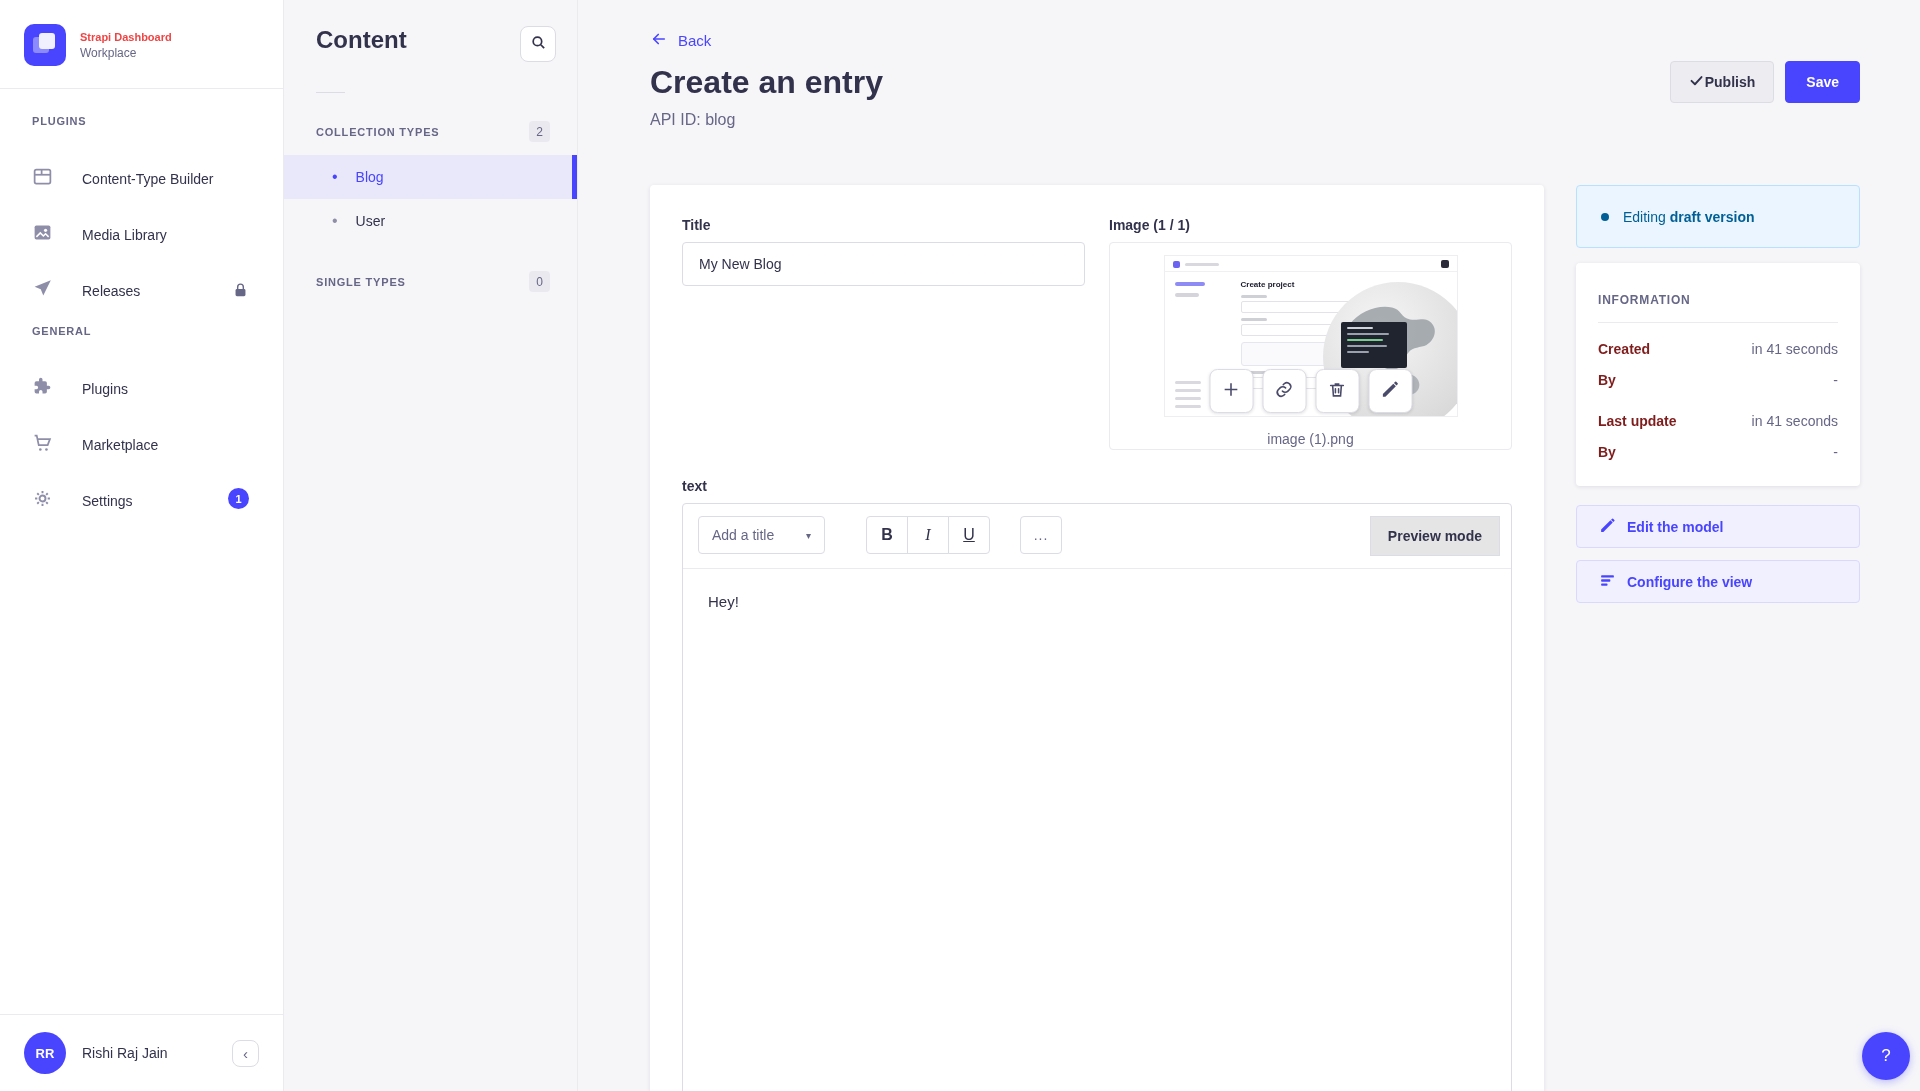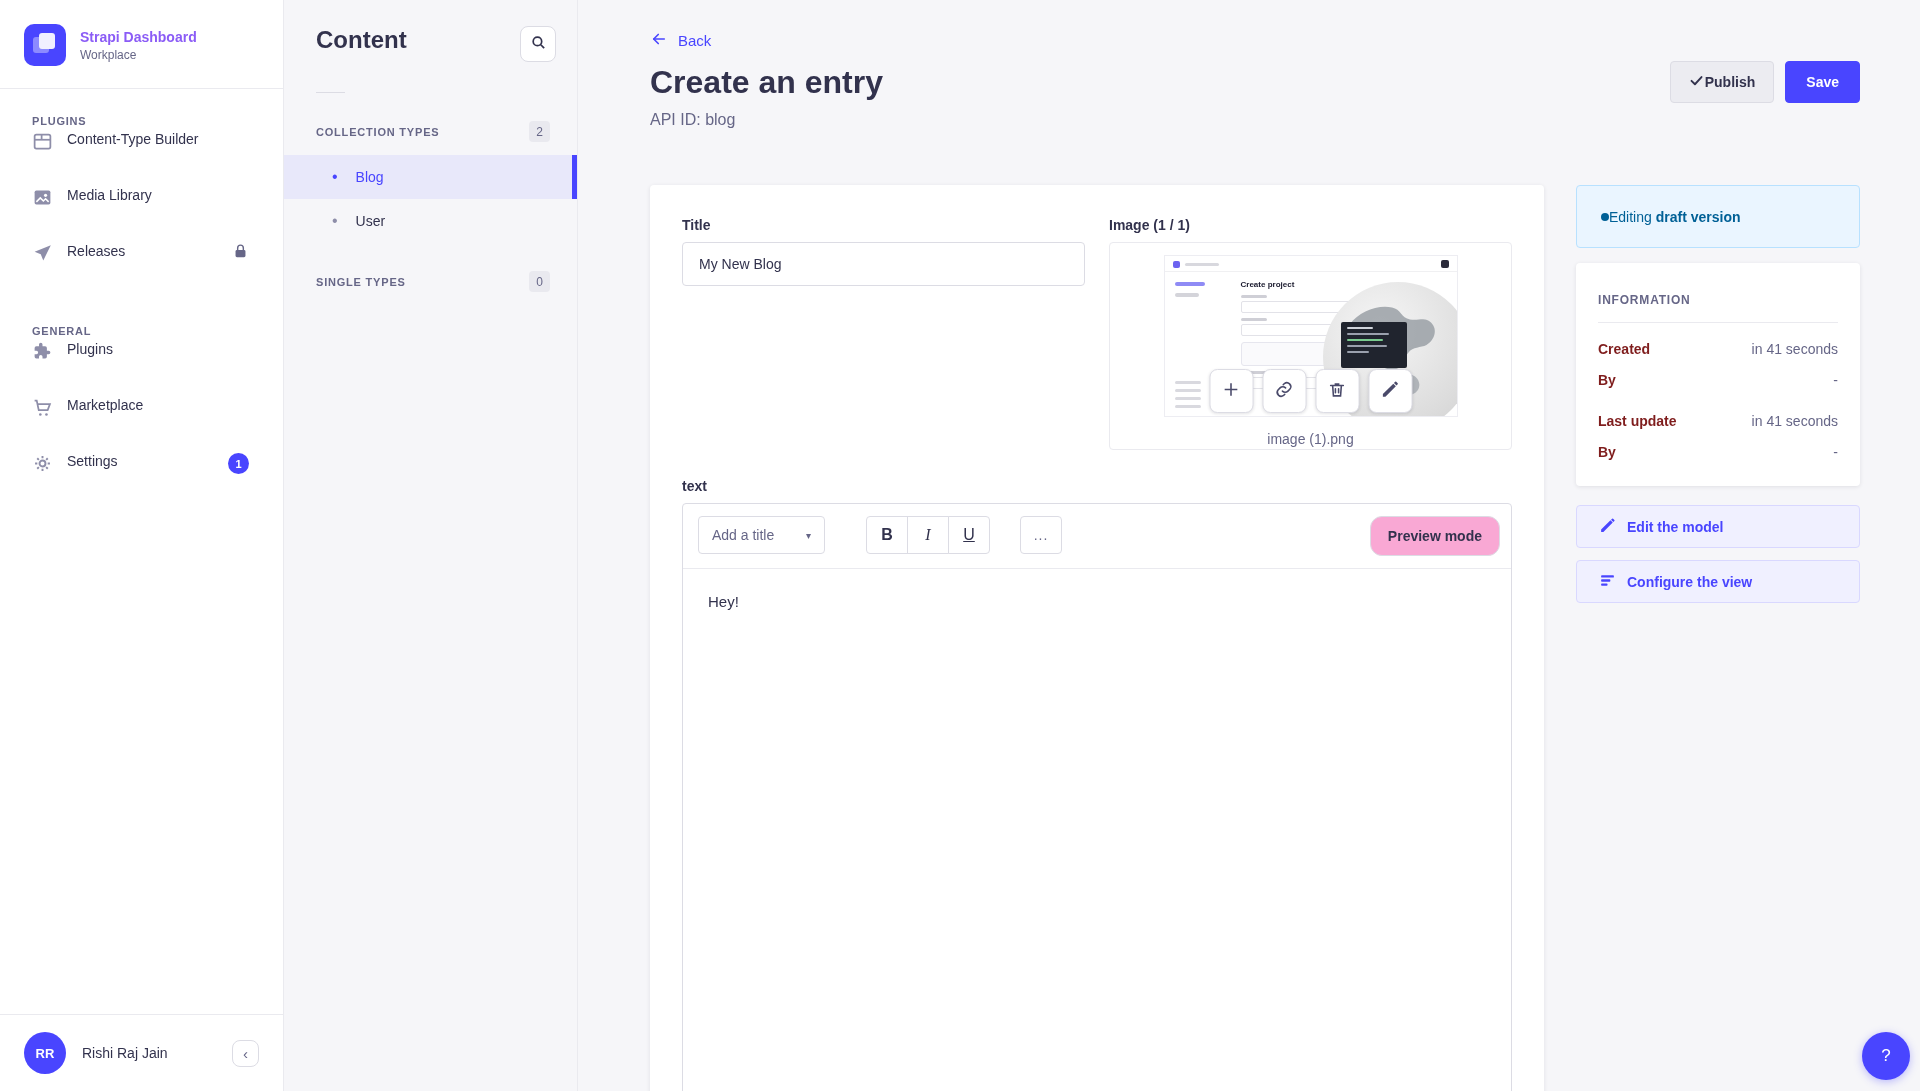--- a/index.html
+++ b/index.html
@@ -21,35 +21,35 @@
     position:relative; overflow:hidden; flex-shrink:0;
   }
   .logo::before {
     content:""; position:absolute; left:9px; top:13px; width:16px; height:16px;
     background:#8c8aff; border-radius:3px;
   }
   .logo::after {
     content:""; position:absolute; left:15px; top:9px; width:16px; height:16px;
     background:#f0f0ff; border-radius:3px;
   }
-  .brand-name { font-size:14px; font-weight:700; color:#8b5cf6; }
+  .brand-name { font-size:11px; font-weight:700; color:#ef4444; }
   .brand-sub { font-size:12px; color:#666687; margin-top:3px; }
   .nav-divider { border:none; border-top:1px solid #eaeaef; }
   .nav-active-item {
     margin:14px 12px 4px 12px; background:#f0f0ff; border-radius:8px;
     display:flex; align-items:center; gap:14px; padding:13px 16px 13px 20px;
     color:#4945ff; font-weight:500; cursor:pointer;
   }
   .nav-active-item .nicon { color:#4945ff; }
   .nav-section-label {
     margin:26px 0 4px 32px; font-size:11px; font-weight:700; color:#666687;
     letter-spacing:.8px;
   }
   .nav-item {
-    height:56px; display:flex; align-items:flex-start; gap:14px;
+    height:56px; display:flex; align-items:flex-end; gap:29px;
     padding:0 34px 0 32px; color:#32324d; cursor:pointer;
   }
   .nicon { width:21px; height:21px; color:#8e8ea9; flex-shrink:0; display:inline-flex; }
   .nicon svg { width:100%; height:100%; }
   .nav-item-lock { margin-left:auto; width:17px; height:17px; color:#666687; }
   .nav-item-lock svg { width:100%; height:100%; }
   .nav-badge {
     margin-left:auto; min-width:21px; height:21px; border-radius:50%;
     background:#4945ff; color:#fff; font-size:11px; font-weight:700;
     display:flex; align-items:center; justify-content:center;
@@ -202,33 +202,33 @@
   .fmt-btn:last-child { border-radius:0 4px 4px 0; }
   .fmt-bold { font-weight:700; }
   .fmt-italic { font-style:italic; font-family:"Liberation Serif", serif; }
   .fmt-underline { text-decoration:underline; }
   .more-btn {
     width:42px; height:38px; margin-left:13px; background:#fff; border:1px solid #dcdce4;
     border-radius:4px; display:flex; align-items:center; justify-content:center;
     color:#666687; font-size:14px; letter-spacing:1px; cursor:pointer;
   }
   .preview-btn {
-    margin-left:auto; height:40px; padding:0 17px; background:#f9a8d4; border:1px solid #dcdce4;
-    border-radius:12px; font-size:14px; font-weight:600; color:#32324d; cursor:pointer;
+    margin-left:auto; height:40px; padding:0 17px; background:#e5e5e5; border:1px solid #dcdce4;
+    border-radius:0; font-size:14px; font-weight:600; color:#32324d; cursor:pointer;
     font-family:inherit;
   }
   .editor-content {
     border-top:1px solid #eaeaef; padding:24px 25px; min-height:545px; font-size:15px; color:#32324d;
   }
 
   
   .side-panel { width:284px; flex-shrink:0; display:flex; flex-direction:column; }
   .status-box {
     height:63px; background:#eaf5ff; border:1px solid #b8e1ff; border-radius:4px;
-    display:flex; align-items:center; padding:0 24px; color:#006096; font-size:14px;
+    display:flex; align-items:center; gap:14px; padding:0 24px; color:#006096; font-size:14px;
   }
   .status-dot { width:8px; height:8px; border-radius:50%; background:#006096; flex-shrink:0; }
   .status-box b { font-weight:700; }
   .info-card {
     margin-top:15px; background:#fff; border-radius:4px; box-shadow:0 1px 4px rgba(33,33,52,.1);
     padding:30px 22px 26px;
   }
   .info-title { font-size:12px; font-weight:700; color:#666687; letter-spacing:.8px; }
   .info-divider { border:none; border-top:1px solid #eaeaef; margin:15px 0 18px; }
   .info-row { display:flex; justify-content:space-between; align-items:baseline; margin-bottom:15px; }

